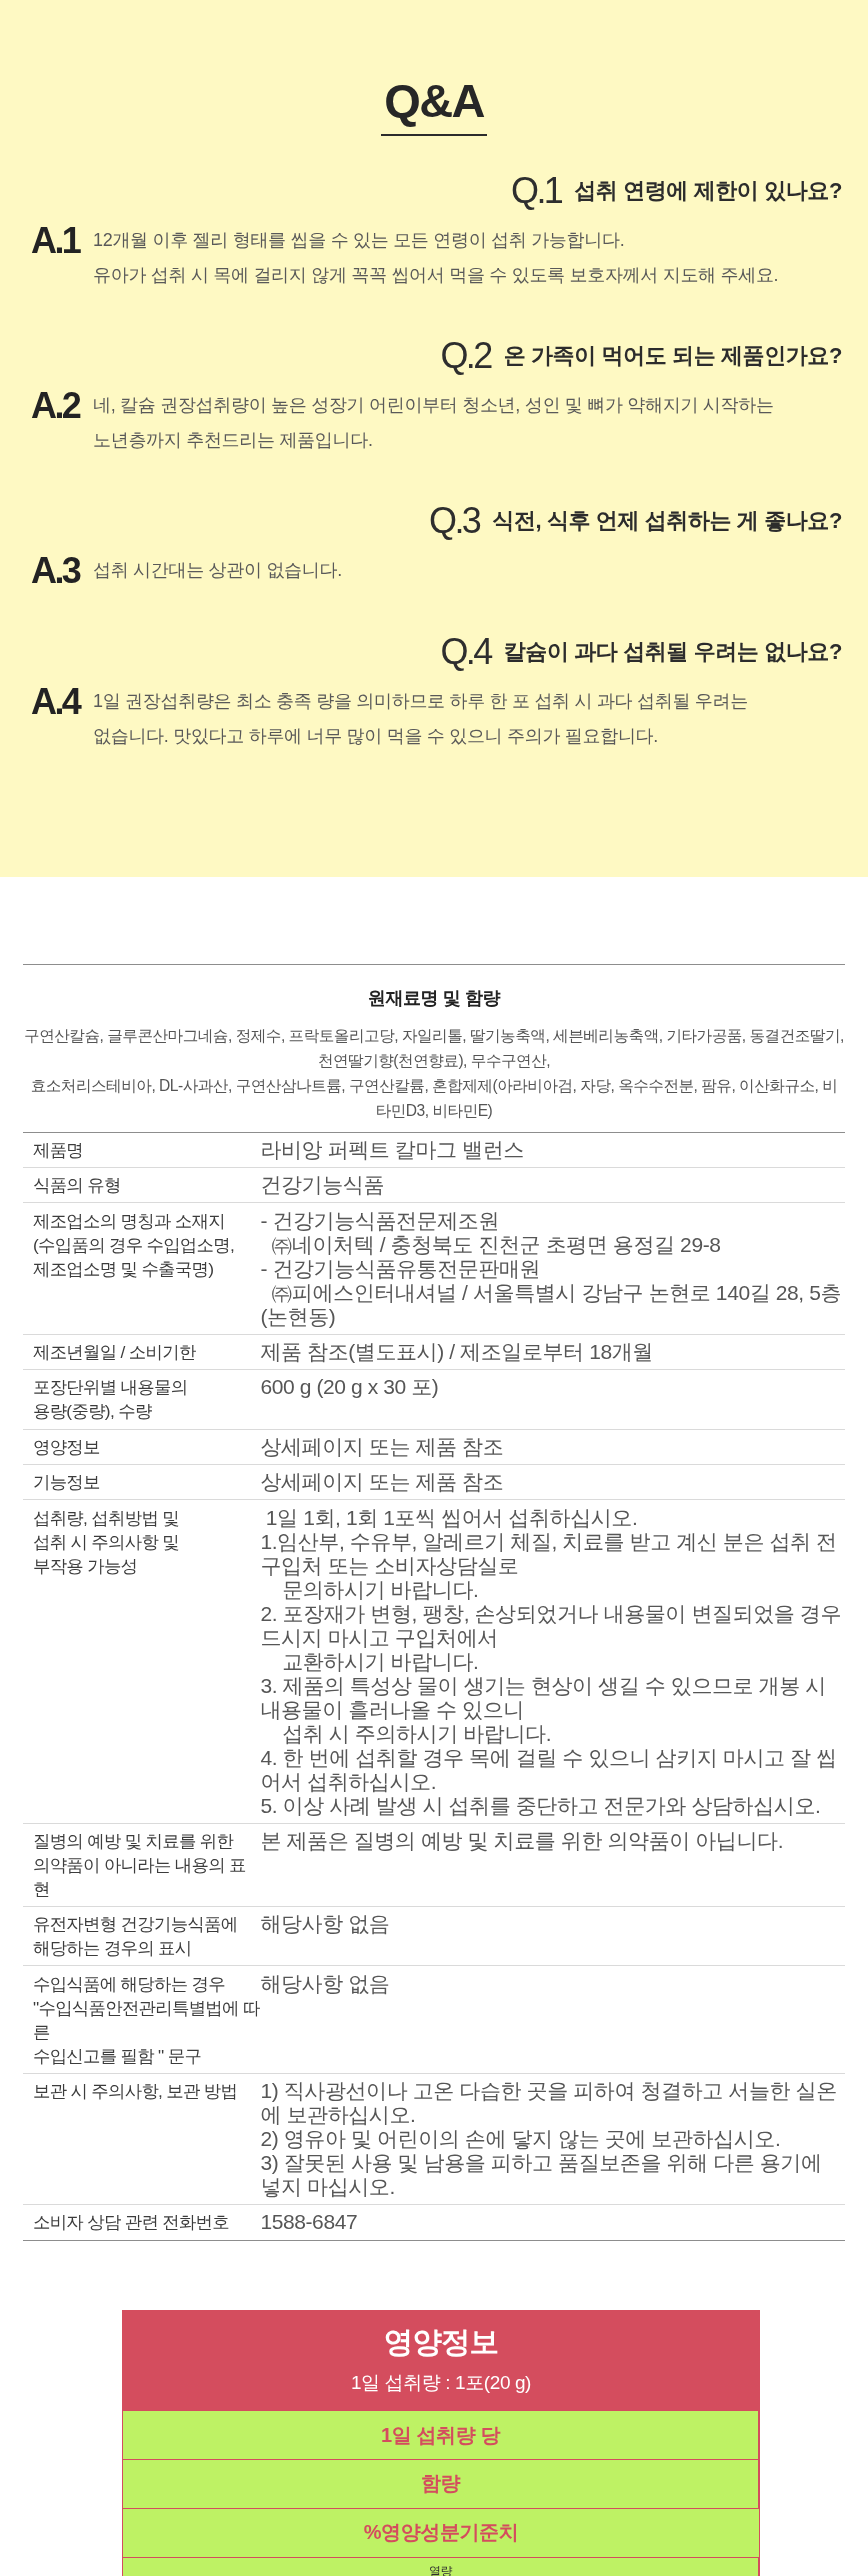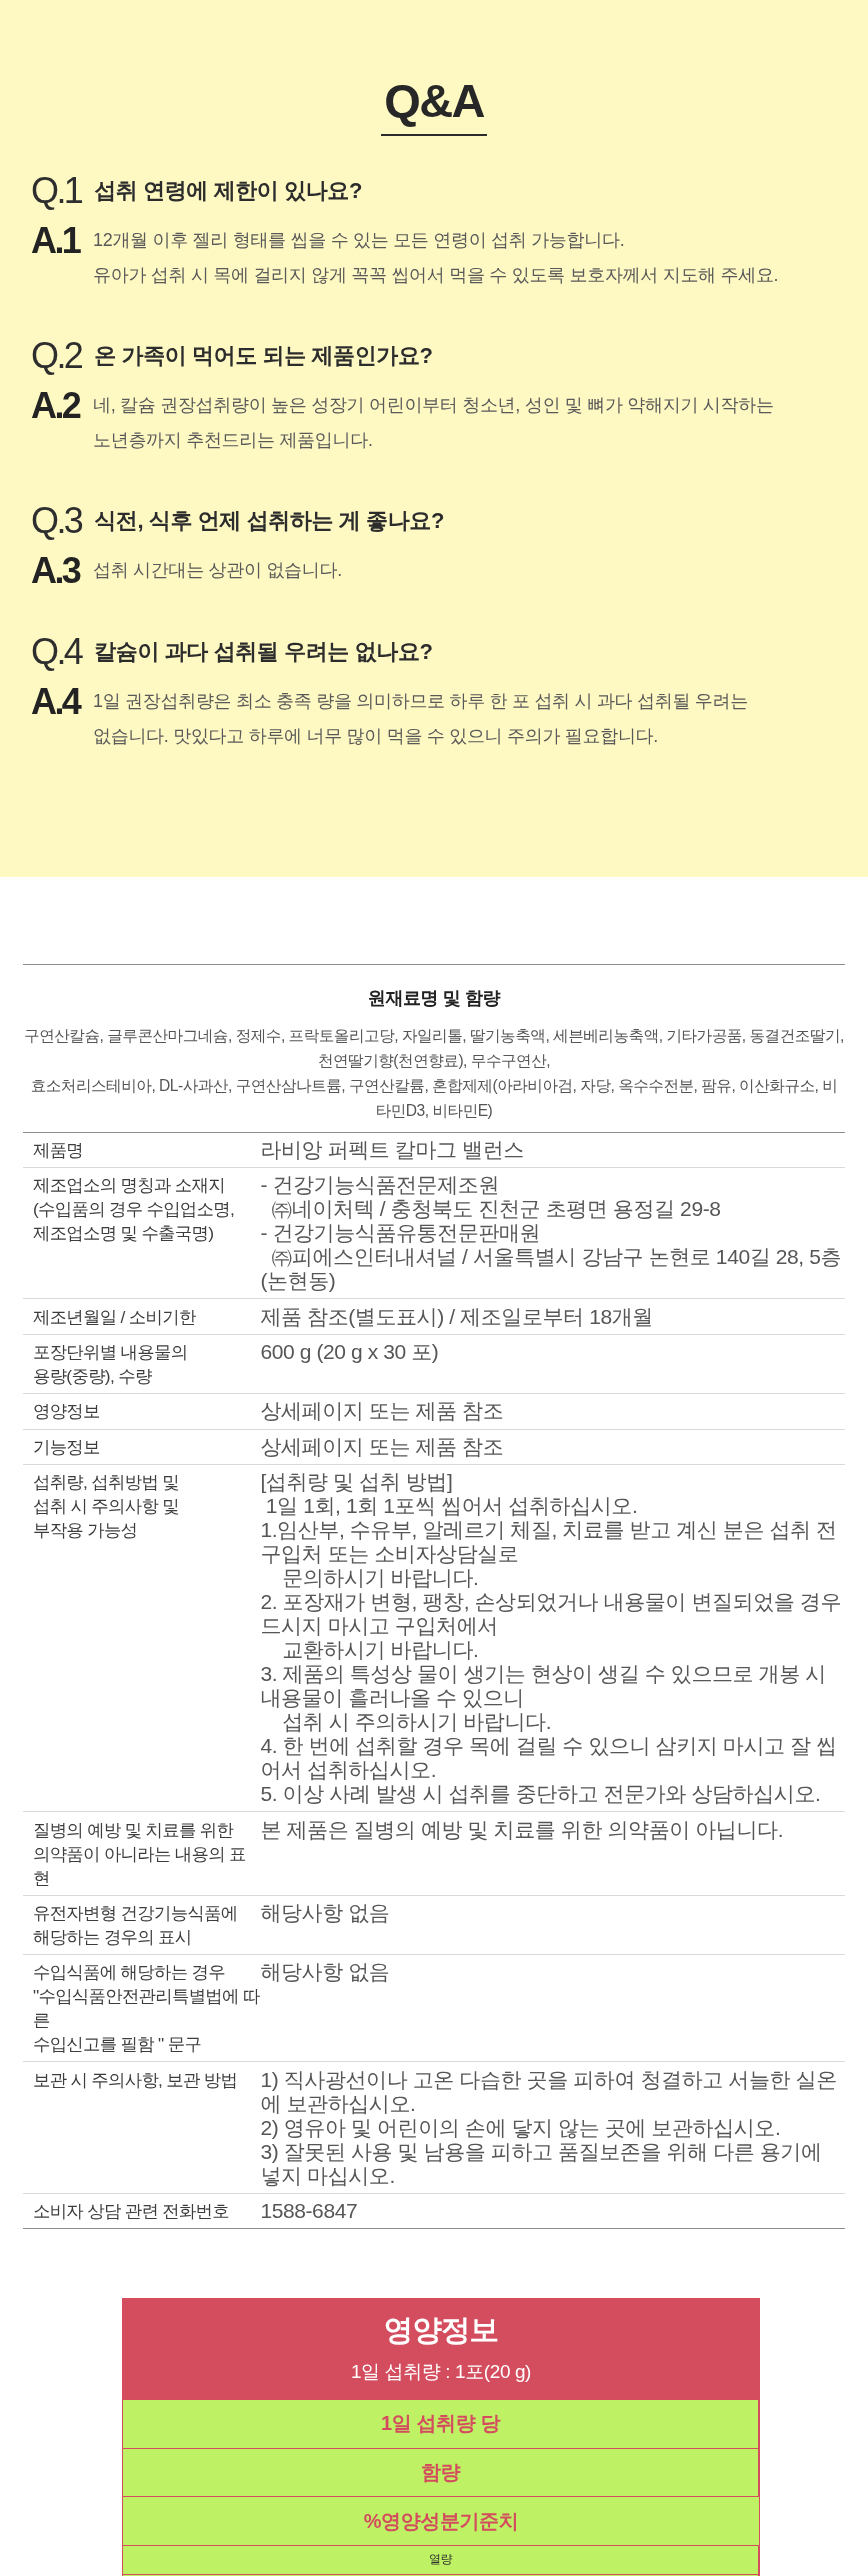--- a/index.html
+++ b/index.html
@@ -10,21 +10,21 @@
     background:#ffffff;
     font-family:"Liberation Sans","DejaVu Sans",sans-serif;
     -webkit-font-smoothing:antialiased;
   }
 
   
   .qa-section { background:#fef9c3; height:877px; padding-top:75px; overflow:hidden; }
   .qa-title { text-align:center; font-size:47px; font-weight:700; color:#272727; letter-spacing:-1.7px; margin:0; line-height:1.1; }
   .qa-underline { width:106px; height:2.6px; background:#2c2c2c; margin:7px auto 0; }
   .qa-list { padding:35px 26px 0 31px; }
-  .qa-q { display:flex; align-items:center; gap:13px; margin-bottom:12px; }
+  .qa-q { display:flex; align-items:center; gap:13px; margin-bottom:12px;justify-content:flex-end; }
   .q-label { flex:0 0 49px; font-size:36px; font-weight:400; color:#2e2e2e; letter-spacing:-2.6px; line-height:40px; }
   .q-text { font-size:22px; font-weight:700; color:#2c2c2c; margin:0; letter-spacing:-0.4px; }
   .qa-a { display:flex; align-items:flex-start; gap:13px; margin-bottom:43px; }
   .a-label { flex:0 0 49px; font-size:36px; font-weight:800; color:#232323; letter-spacing:-2.6px; line-height:36px; }
   .a-line { font-size:18px; color:#595959; line-height:35px; letter-spacing:-0.3px; }
 
   
   .ingredients-section { margin:87px 23.4px 0; border-top:1.7px solid #8d8d8d; padding-top:21px; }
   .section-title { text-align:center; font-size:18px; font-weight:700; color:#222222; margin:0 0 13px; letter-spacing:-0.4px; }
   .ingredients-lines { text-align:center; }
@@ -115,20 +115,28 @@
     <div class="info-row">
        <div class="info-label">
         <div class="info-label-line">제품명</div>
       </div>
       <div class="info-value">
         <div class="info-value-line">라비앙 퍼펙트 칼마그 밸런스</div>
       </div>
     </div>
     <div class="info-row">
        <div class="info-label">
+        <div class="info-label-line">식품의 유형</div>
+      </div>
+      <div class="info-value">
+        <div class="info-value-line">건강기능식품</div>
+      </div>
+    </div>
+    <div class="info-row">
+       <div class="info-label">
         <div class="info-label-line">제조업소의 명칭과 소재지</div>
         <div class="info-label-line">(수입품의 경우 수입업소명,</div>
         <div class="info-label-line">제조업소명 및 수출국명)</div>
       </div>
       <div class="info-value">
         <div class="info-value-line">- 건강기능식품전문제조원</div>
         <div class="info-value-line">  ㈜네이처텍 / 충청북도 진천군 초평면 용정길 29-8</div>
         <div class="info-value-line">- 건강기능식품유통전문판매원</div>
         <div class="info-value-line">  ㈜피에스인터내셔널 / 서울특별시 강남구 논현로 140길 28, 5층(논현동)</div>
       </div>
@@ -166,21 +174,20 @@
         <div class="info-value-line">상세페이지 또는 제품 참조</div>
       </div>
     </div>
     <div class="info-row">
        <div class="info-label">
         <div class="info-label-line">섭취량, 섭취방법 및</div>
         <div class="info-label-line">섭취 시 주의사항 및</div>
         <div class="info-label-line">부작용 가능성</div>
       </div>
       <div class="info-value">
-        <div class="info-value-line">[섭취량 및 섭취 방법]</div>
         <div class="info-value-line"> 1일 1회, 1회 1포씩 씹어서 섭취하십시오.</div>
         <div class="info-value-line">1.임산부, 수유부, 알레르기 체질, 치료를 받고 계신 분은 섭취 전 구입처 또는 소비자상담실로</div>
         <div class="info-value-line">    문의하시기 바랍니다.</div>
         <div class="info-value-line">2. 포장재가 변형, 팽창, 손상되었거나 내용물이 변질되었을 경우 드시지 마시고 구입처에서</div>
         <div class="info-value-line">    교환하시기 바랍니다.</div>
         <div class="info-value-line">3. 제품의 특성상 물이 생기는 현상이 생길 수 있으므로 개봉 시 내용물이 흘러나올 수 있으니</div>
         <div class="info-value-line">    섭취 시 주의하시기 바랍니다.</div>
         <div class="info-value-line">4. 한 번에 섭취할 경우 목에 걸릴 수 있으니 삼키지 마시고 잘 씹어서 섭취하십시오.</div>
         <div class="info-value-line">5. 이상 사례 발생 시 섭취를 중단하고 전문가와 상담하십시오.</div>
       </div>

